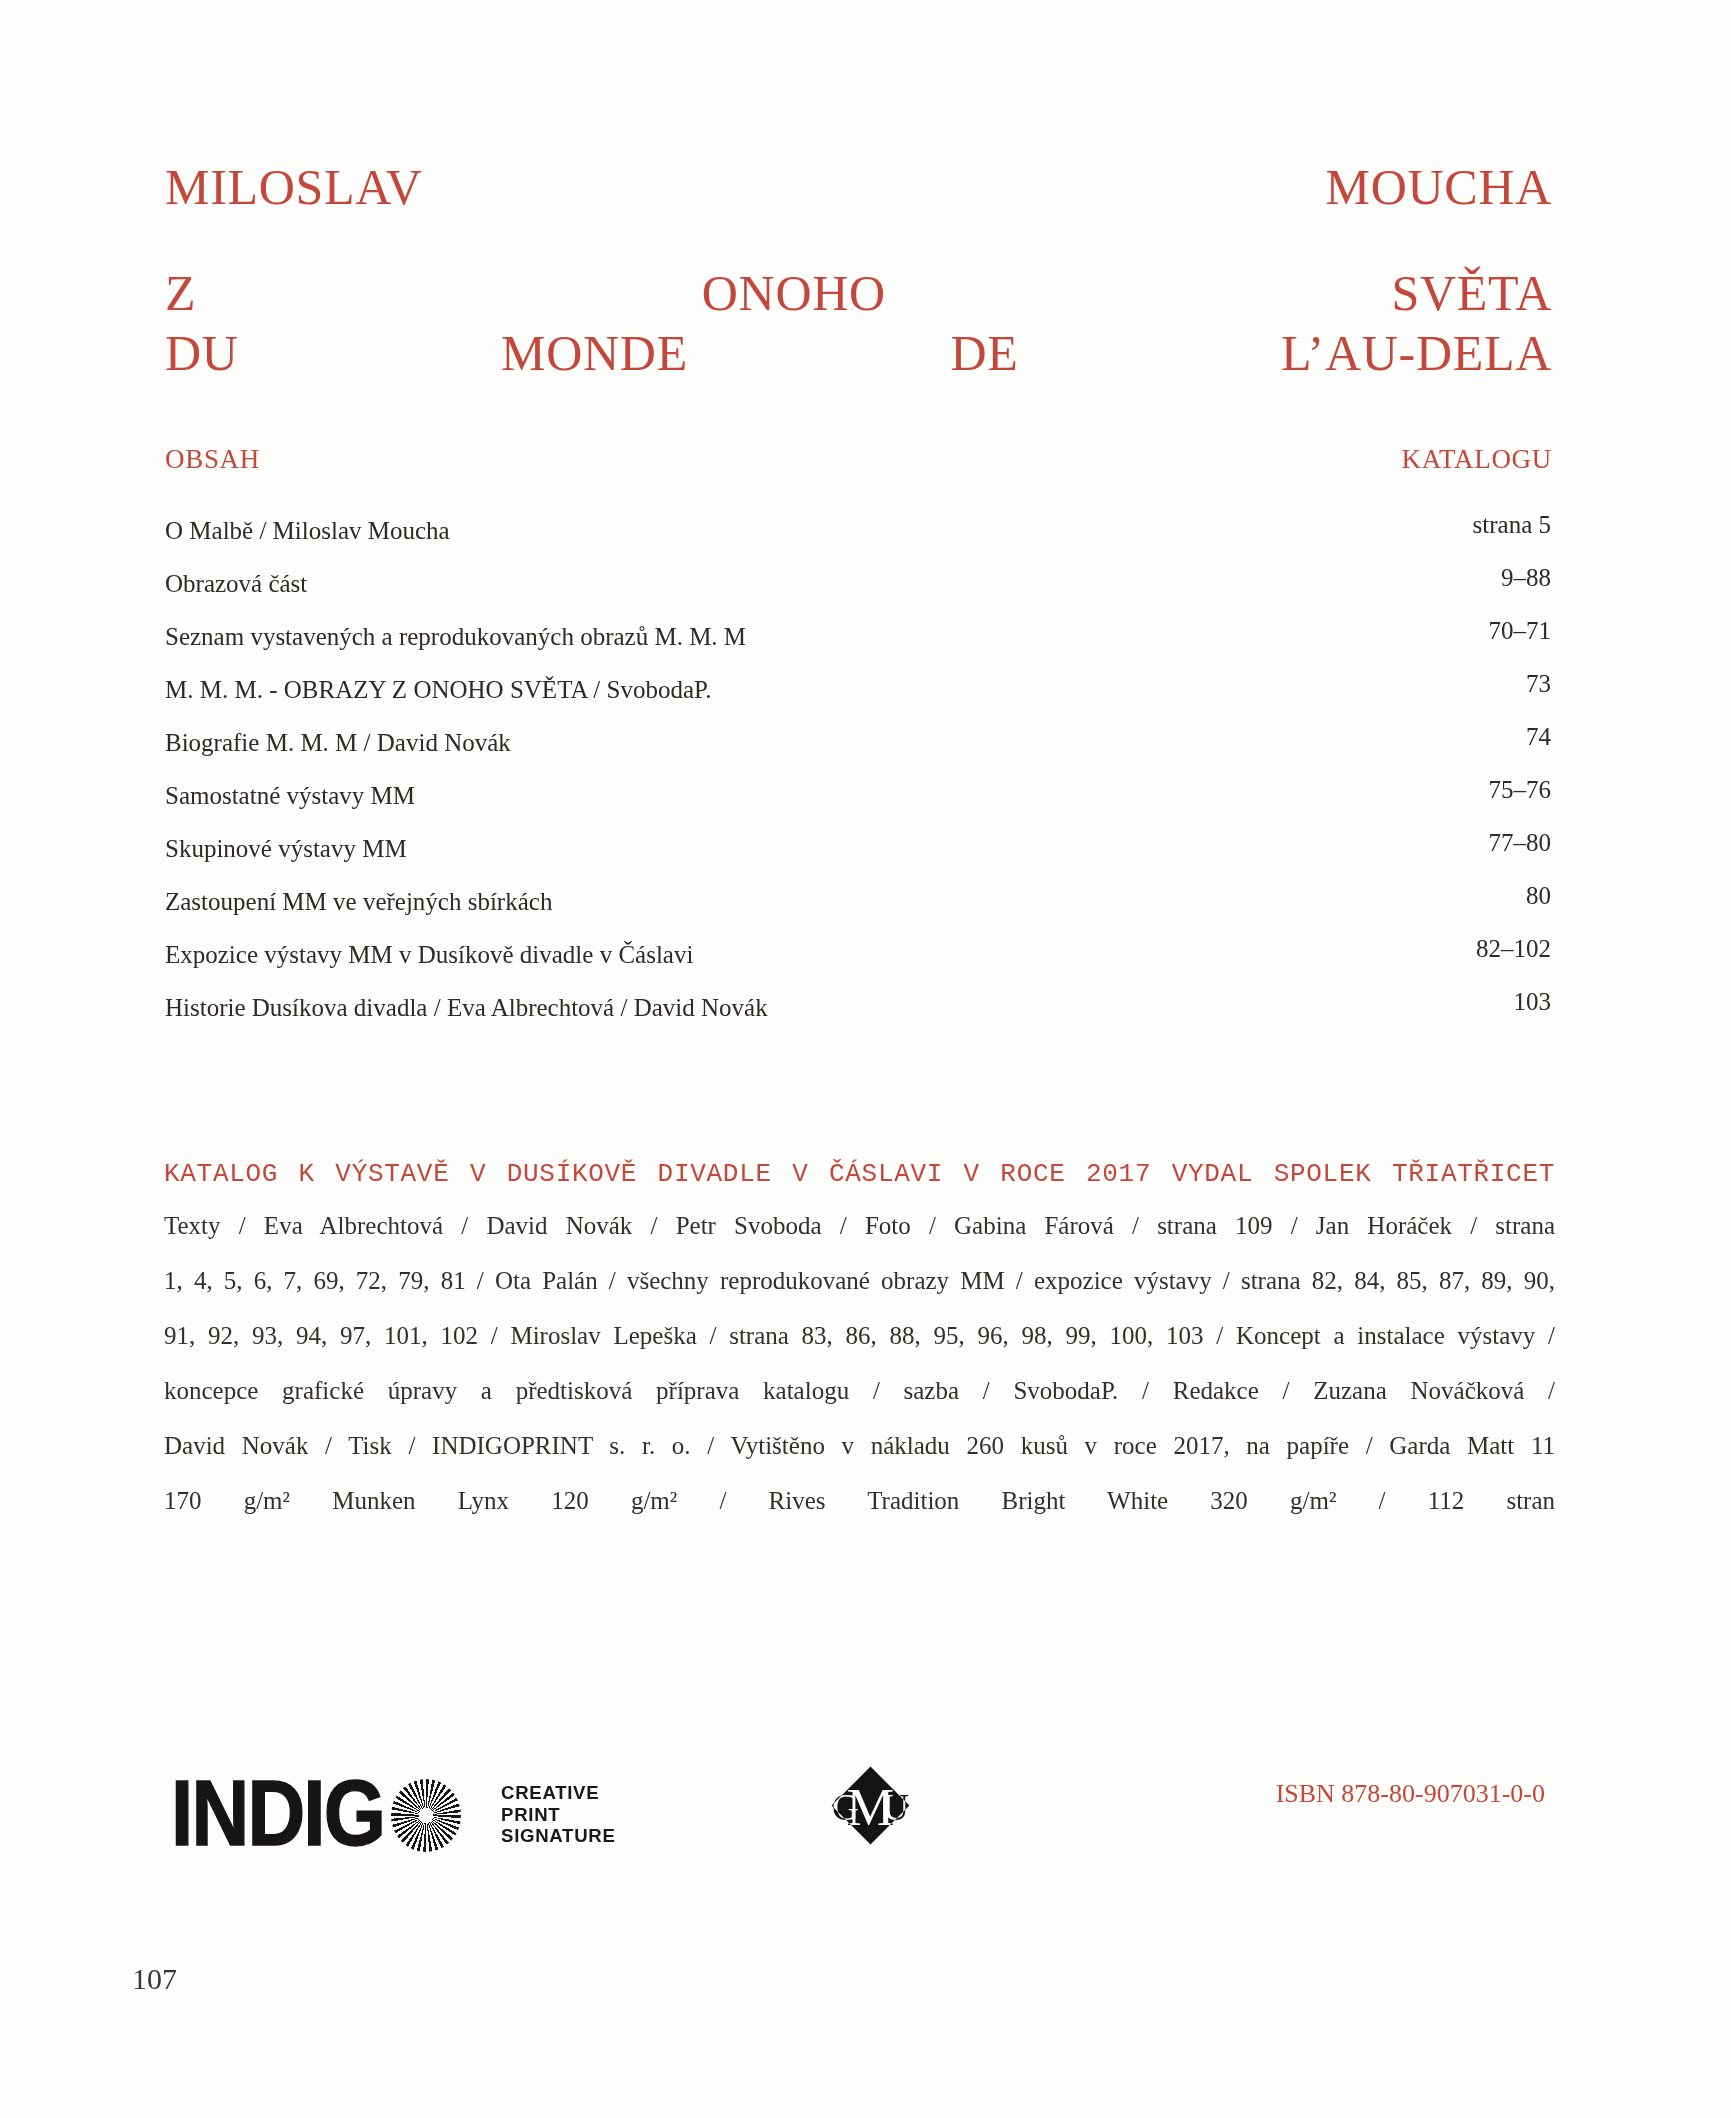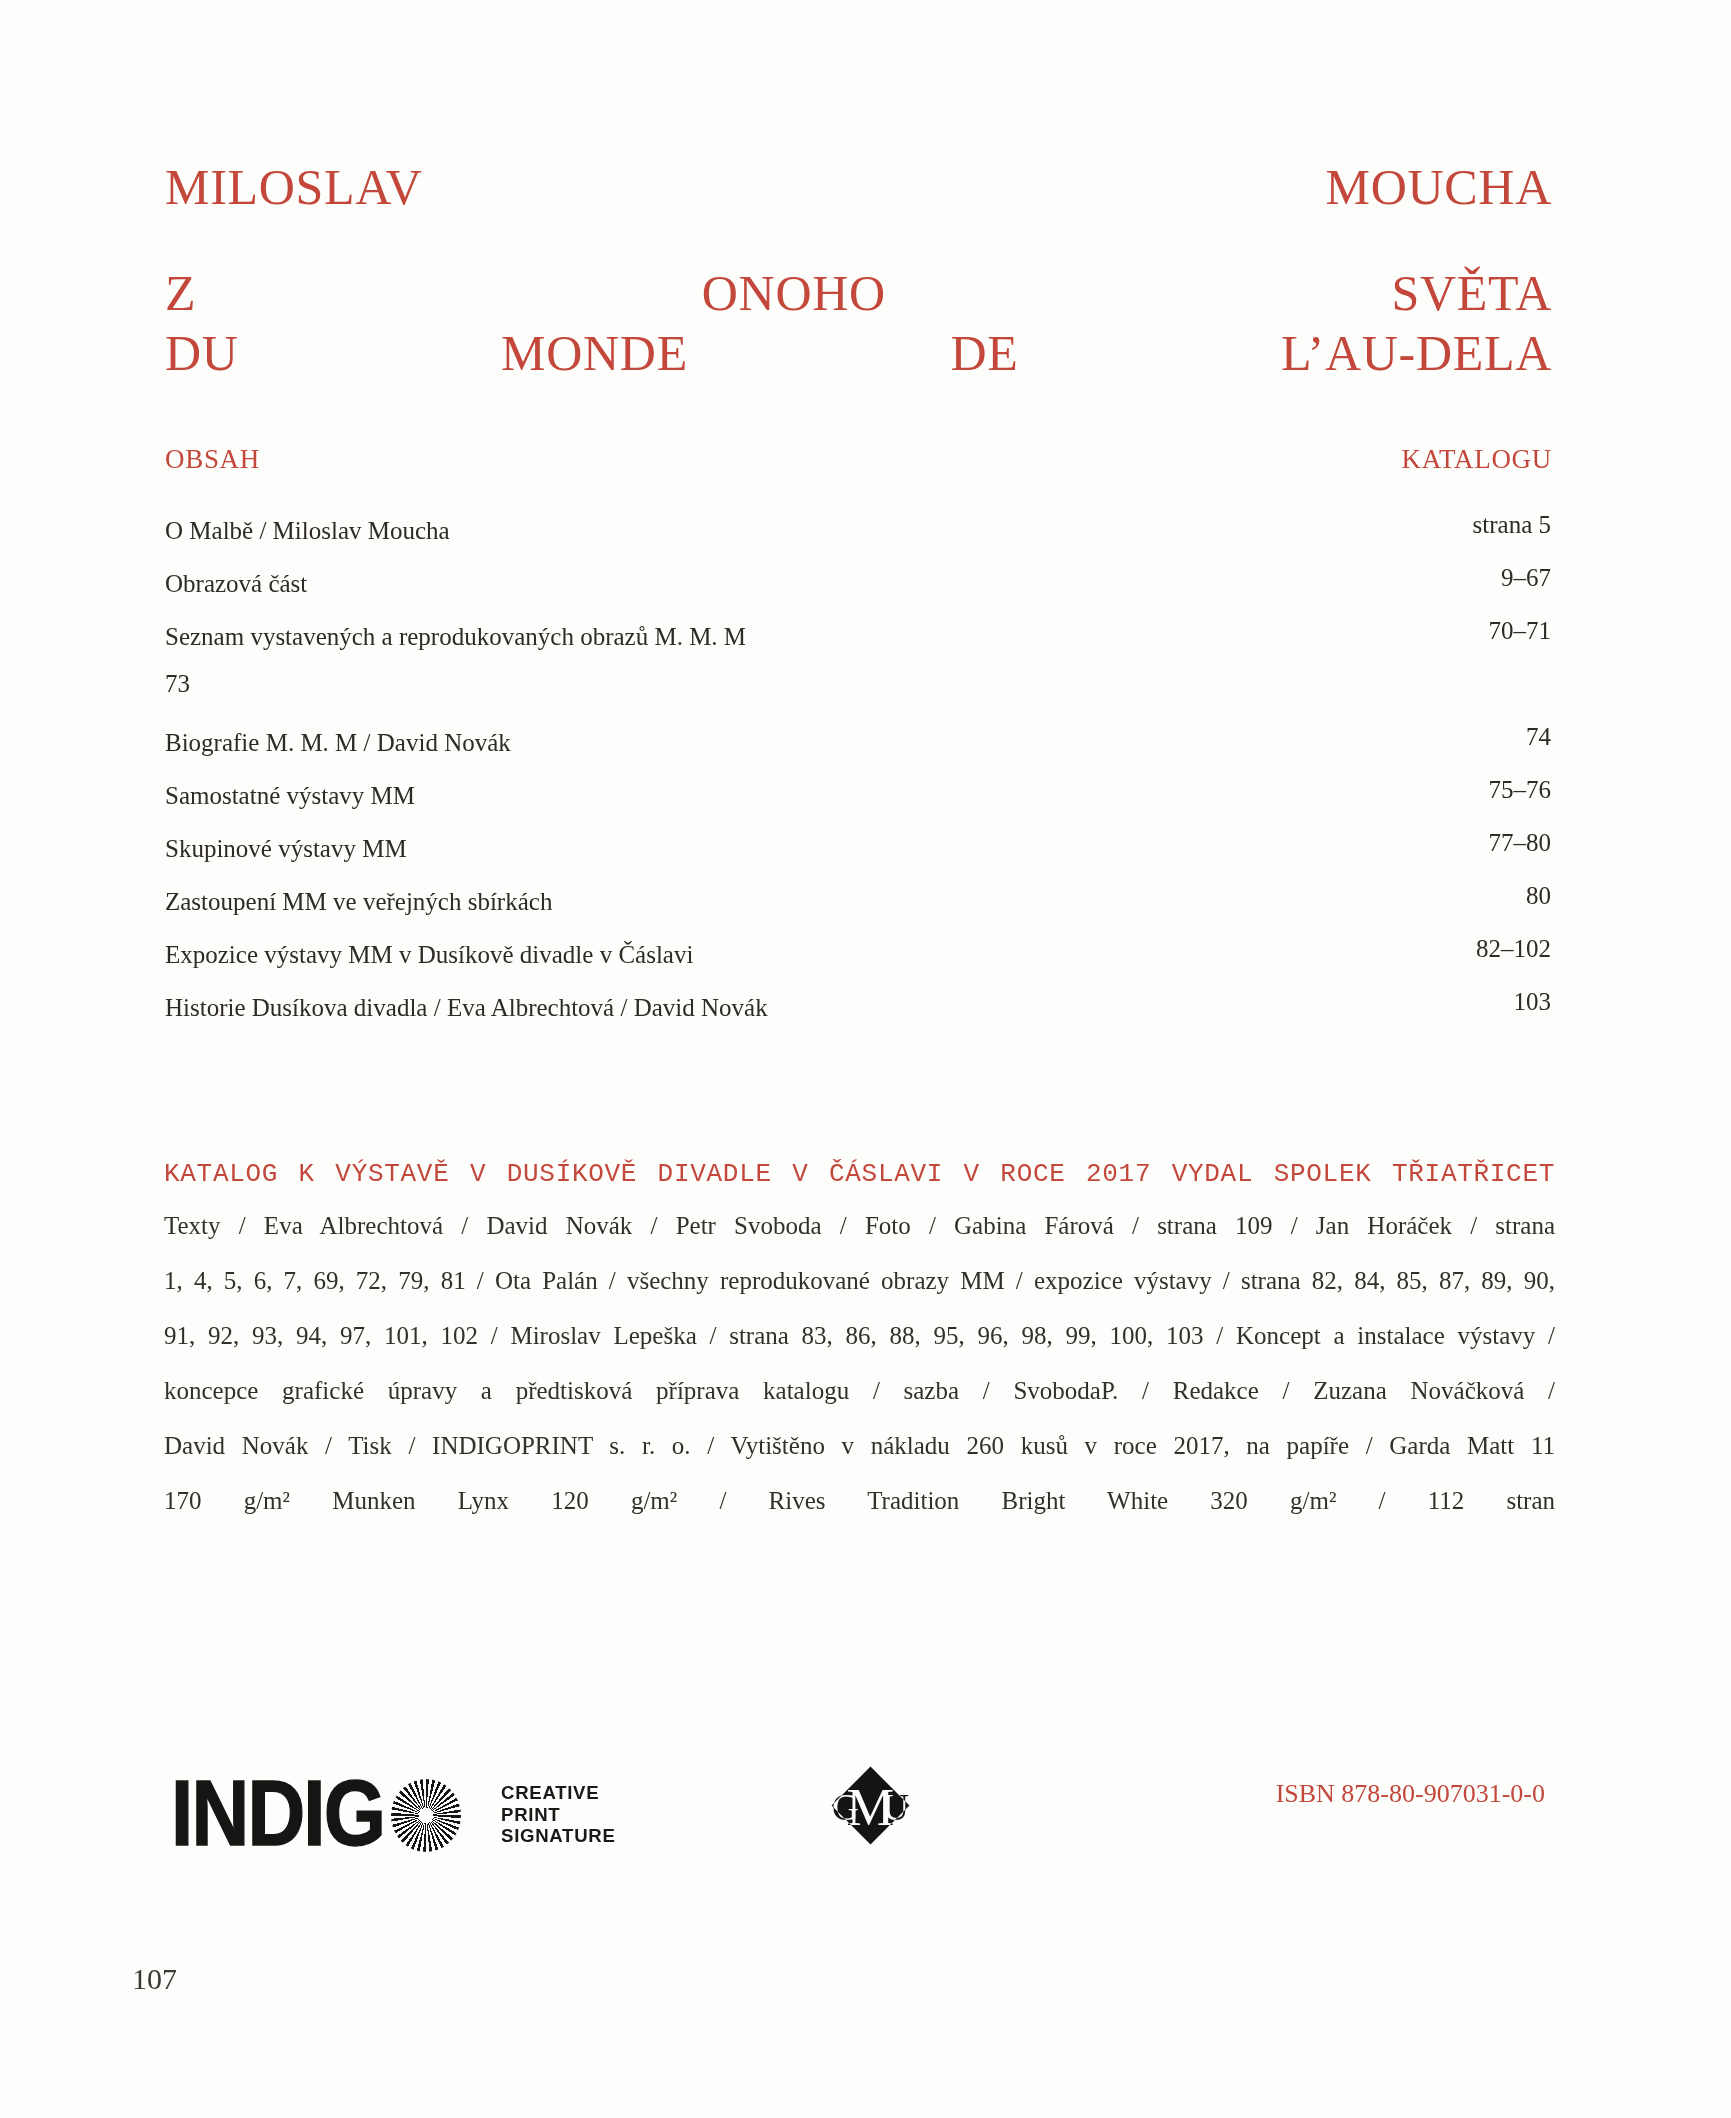--- a/index.html
+++ b/index.html
@@ -113,27 +113,28 @@
     <span>KATALOGU</span>
   </div>
 
   <div class="toc">
     <div class="toc-row">
       <span class="toc-label">O Malbě / Miloslav Moucha</span>
       <span class="toc-pages">strana 5</span>
     </div>
     <div class="toc-row">
       <span class="toc-label">Obrazová část</span>
-      <span class="toc-pages">9–67</span>
+      <span class="toc-pages">9–88</span>
     </div>
     <div class="toc-row">
       <span class="toc-label">Seznam vystavených a reprodukovaných obrazů M. M. M</span>
       <span class="toc-pages">70–71</span>
     </div>
     <div class="toc-row">
+      <span class="toc-label">M. M. M. - OBRAZY Z ONOHO SVĚTA / SvobodaP.</span>
       <span class="toc-pages">73</span>
     </div>
     <div class="toc-row">
       <span class="toc-label">Biografie M. M. M / David Novák</span>
       <span class="toc-pages">74</span>
     </div>
     <div class="toc-row">
       <span class="toc-label">Samostatné výstavy MM</span>
       <span class="toc-pages">75–76</span>
     </div>

